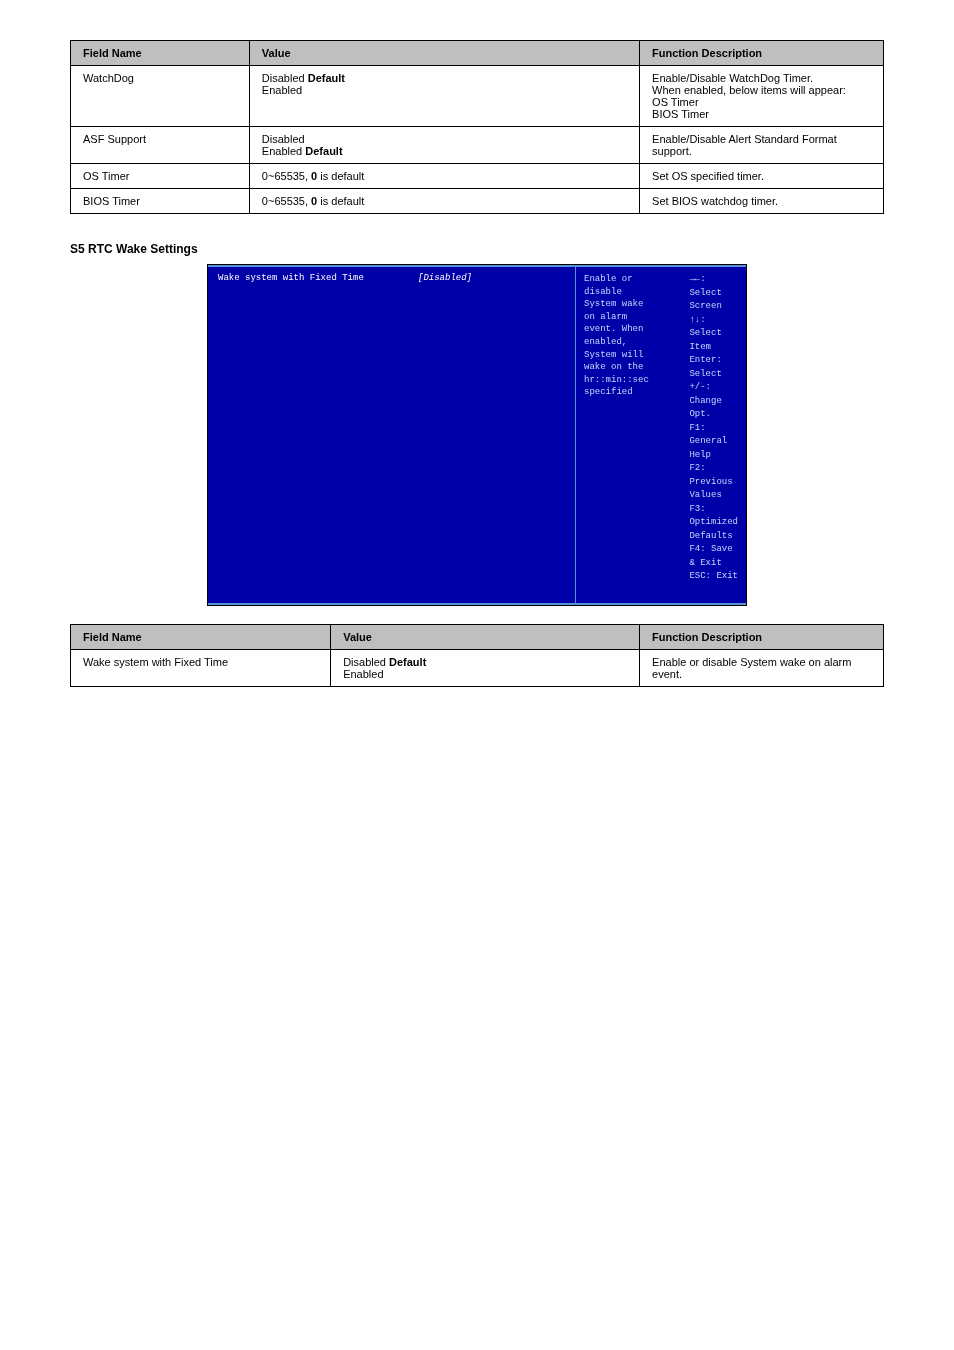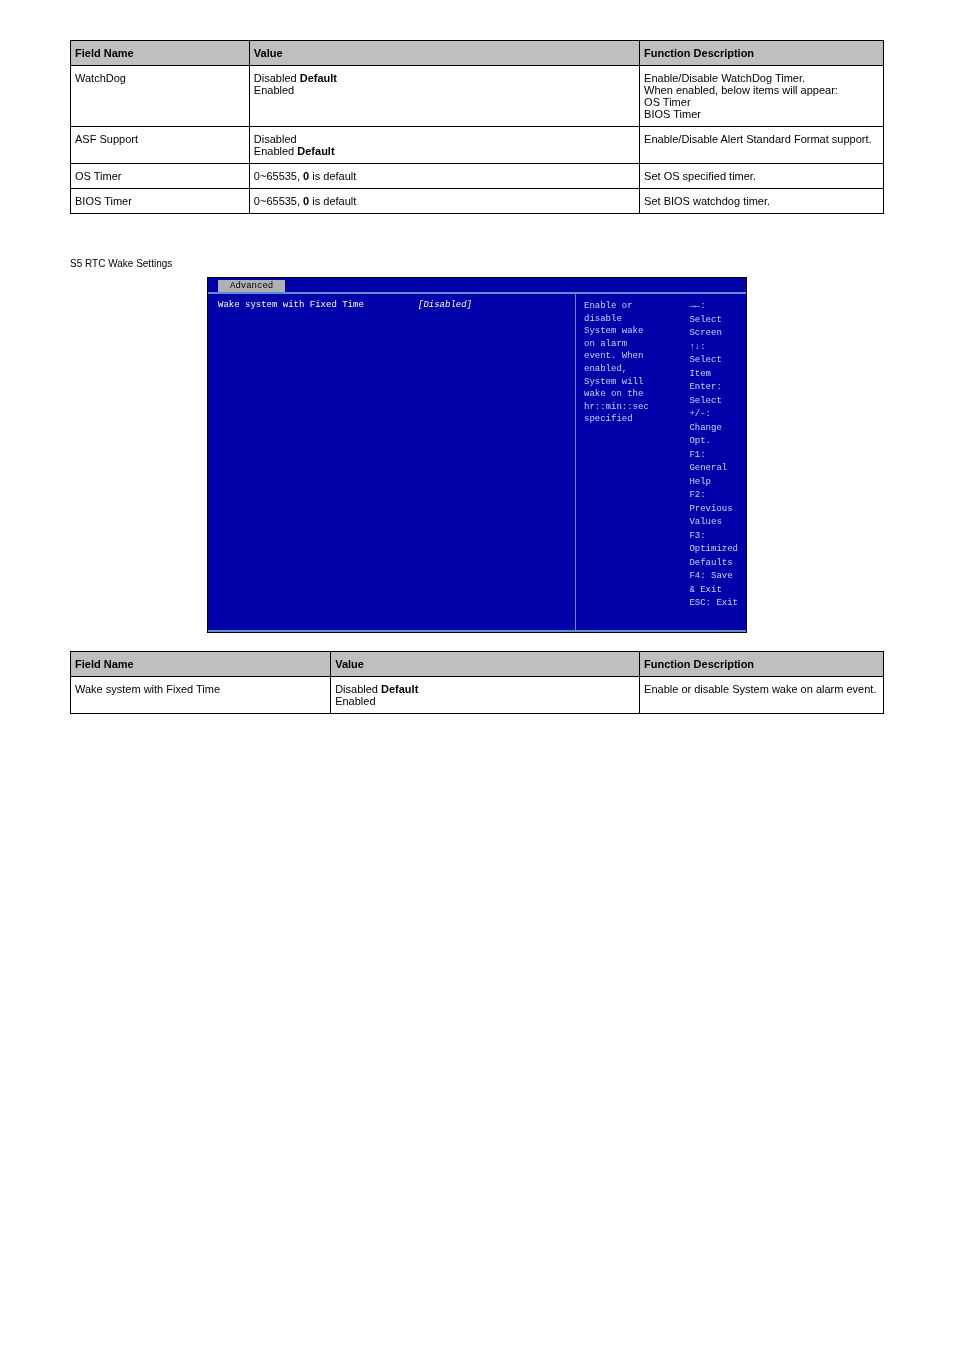--- a/index.html
+++ b/index.html
@@ -11,39 +11,39 @@
     width: 954px;
     padding: 40px 70px;
   }
   table {
     width: 100%;
     border-collapse: collapse;
     margin-bottom: 8px;
   }
   th, td {
     border: 1px solid #000;
-    padding: 6px 4px;
+    padding: 6px 12px;
     text-align: left;
     vertical-align: top;
     font-size: 11px;
   }
   th {
     background: #bfbfbf;
     font-weight: bold;
   }
   .col1 { width: 22%; }
   .col2 { width: 48%; }
   .col3 { width: 30%; }
   .b-col1 { width: 32%; }
   .b-col2 { width: 38%; }
   .b-col3 { width: 30%; }
   .section-title {
-    font-weight: normal;
-    font-size: 10px;
-    margin: 44px 0 4px 0;
+    font-weight: bold;
+    font-size: 12px;
+    margin: 28px 0 4px 0;
   }
   .bios-wrap {
     display: flex;
     justify-content: center;
     margin: 8px 0 18px 0;
   }
   .bios {
     width: 540px;
     background: #0000a8;
     color: #fff;
@@ -133,23 +133,20 @@
         <td>0~65535, <b>0</b> is default</td>
         <td>Set BIOS watchdog timer.</td>
       </tr>
     </tbody>
 </table>
 
 <div class="section-title">S5 RTC Wake Settings</div>
 
 <div class="bios-wrap">
   <div class="bios">
-    <div class="bios-tabbar">
-      <div class="bios-tab-active">Advanced</div>
-    </div>
     <div class="bios-body">
       <div class="bios-left">
         <div class="bios-row">
           <span class="bios-label">Wake system with Fixed Time</span>
           <span class="bios-value">[Disabled]</span>
         </div>
       </div>
       <div class="bios-right">
         <div class="bios-help-top">Enable or disable System wake on alarm event. When enabled, System will wake on the hr::min::sec specified</div>
         <div class="bios-help-bottom" id="bios-help-keys">

